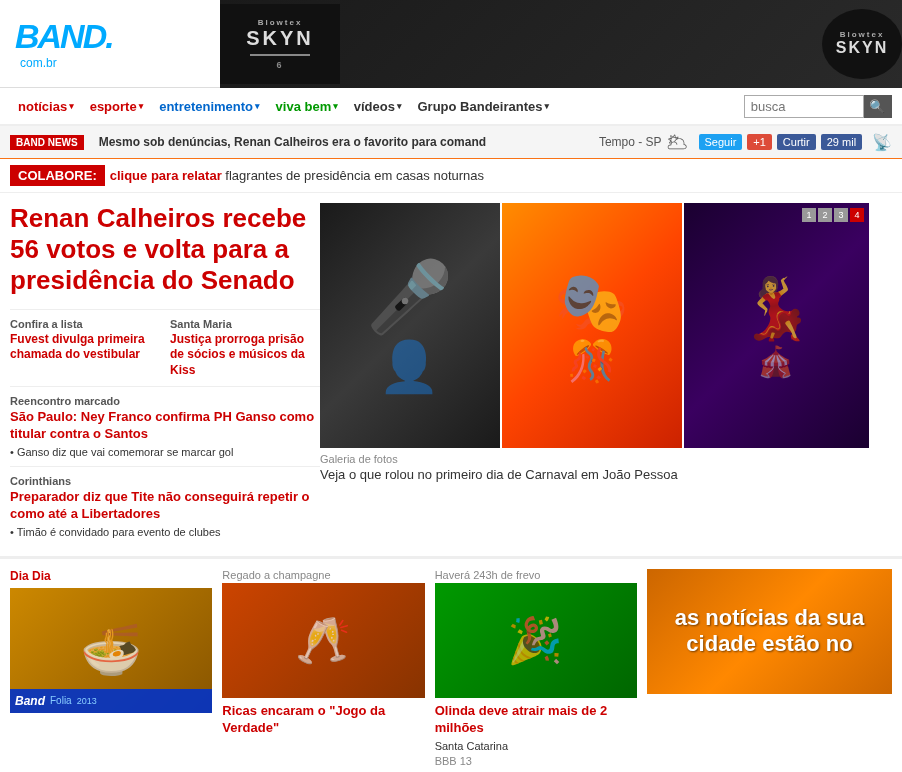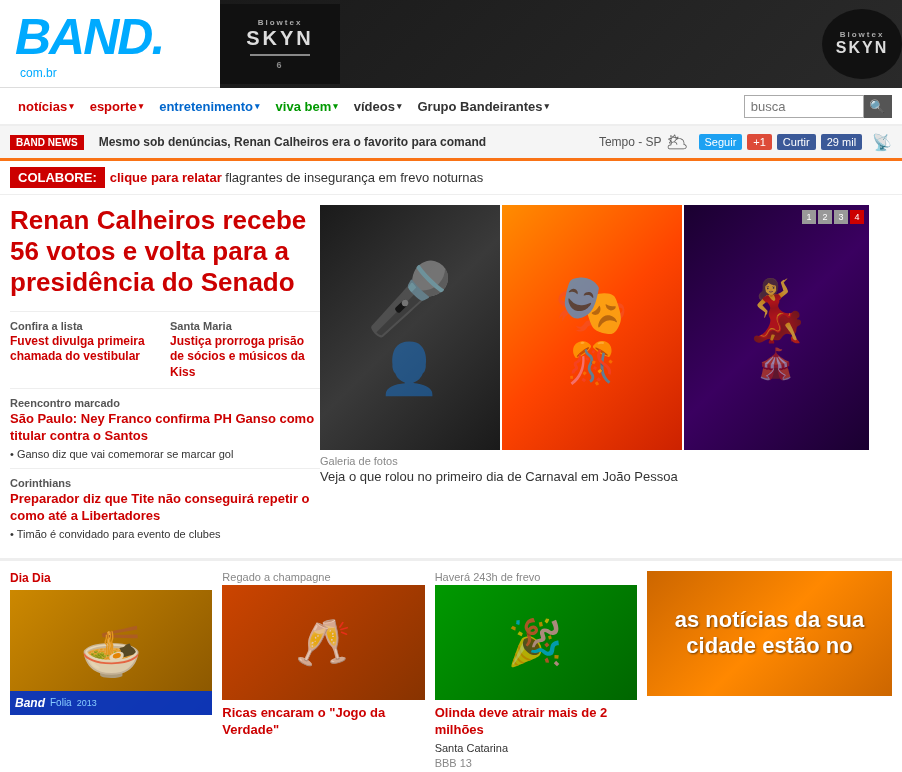--- a/index.html
+++ b/index.html
@@ -1,39 +1,39 @@
 <!DOCTYPE html>
 <html><head>
   <meta charset="utf-8">
   <style>
     * { margin: 0; padding: 0; box-sizing: border-box; }
     body { font-family: Arial, sans-serif; font-size: 13px; background: #f0f0f0; width: 902px; }
 
     
     #header { background: #fff; display: flex; align-items: center; height: 88px; border-bottom: 1px solid #ddd; }
     #logo-area { width: 220px; padding: 10px 15px; flex-shrink: 0; }
-    #logo-text { font-size: 50px; font-weight: 900; color: #00aaff; letter-spacing: -2px; font-style: italic; }
+    #logo-text { font-size: 34px; font-weight: 900; color: #00aaff; letter-spacing: -2px; font-style: italic; }
     #logo-sub { font-size: 12px; color: #00aaff; margin-left: 5px; }
     #ad-banner { flex: 1; background: #0ea5e9; height: 88px; display: flex; align-items: center; justify-content: center; overflow: hidden; }
     #ad-skyn { color: #fff; font-size: 22px; font-weight: bold; letter-spacing: 2px; display: flex; align-items: center; justify-content: center; width: 100%; height: 100%; background: linear-gradient(135deg, #1a1a1a 0%, #2a2a2a 100%); }
     #ad-skyn-left { width: 120px; height: 80px; background: #111; display: flex; align-items: center; justify-content: center; margin-right: 20px; }
     #ad-skyn-right { width: 80px; height: 70px; background: #111; display: flex; align-items: center; justify-content: center; border-radius: 50%; }
 
     
     #nav { background: #fff; border-bottom: 2px solid #eee; padding: 0 10px; display: flex; align-items: center; height: 38px; }
     .nav-item { color: #cc0000; font-size: 13px; font-weight: bold; padding: 0 8px; cursor: pointer; display: flex; align-items: center; gap: 2px; }
     .nav-item.blue { color: #0066cc; }
     .nav-item.green { color: #009900; }
     .nav-item.dark { color: #333; }
     #search-area { margin-left: auto; display: flex; align-items: center; }
     #search-input { border: 1px solid #aaa; padding: 3px 6px; font-size: 13px; width: 120px; color: #888; }
     #search-btn { background: #555; border: none; padding: 4px 6px; cursor: pointer; color: #fff; font-size: 13px; }
 
     
-    #ticker { background: #f5f5f5; border-bottom: 3px solid #f97316; padding: 5px 10px; display: flex; align-items: center; gap: 10px; }
+    #ticker { background: #f5f5f5; border-bottom: 1px solid #f97316; padding: 5px 10px; display: flex; align-items: center; gap: 10px; }
     #band-news-badge { background: #cc0000; color: #fff; font-size: 10px; font-weight: bold; padding: 2px 6px; margin-right: 5px; }
     #ticker-text { font-size: 12px; color: #333; font-weight: bold; flex: 1; }
     #weather { display: flex; align-items: center; gap: 4px; font-size: 12px; color: #555; }
     #social-btns { display: flex; align-items: center; gap: 5px; }
     .social-btn { font-size: 11px; padding: 2px 6px; border-radius: 2px; color: #fff; cursor: pointer; }
     .btn-follow { background: #1da1f2; }
     .btn-gplus { background: #dd4b39; }
     .btn-curtir { background: #3b5998; }
     #count-badge { background: #3b5998; color: #fff; font-size: 11px; padding: 2px 6px; border-radius: 2px; }
     #rss-icon { color: #ff6600; font-size: 16px; }
@@ -173,21 +173,21 @@
     <span class="social-btn btn-curtir">Curtir</span>
     <span id="count-badge">29 mil</span>
   </div>
   <span id="rss-icon">📡</span>
 </div>
 
 <div id="colabore-bar">
   <span id="colabore-badge">COLABORE:</span>
   <span id="colabore-text">
     <a class="colabore-link">clique para relatar</a>
-    <span>flagrantes de insegurança em frevo noturnas</span>
+    <span>flagrantes de presidência em casas noturnas</span>
   </span>
 </div>
 
 <div id="main">
 
   <div id="left-col">
     <h1 id="main-headline">Renan Calheiros recebe 56 votos e volta para a presidência do Senado</h1>
 
     <div class="sub-story-row">
       <div class="sub-story">

